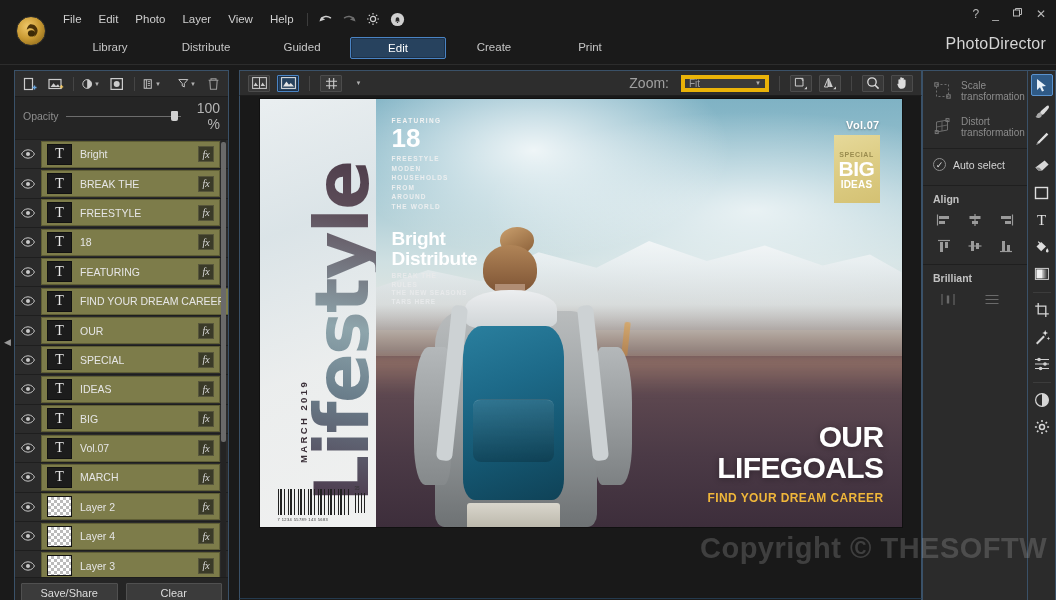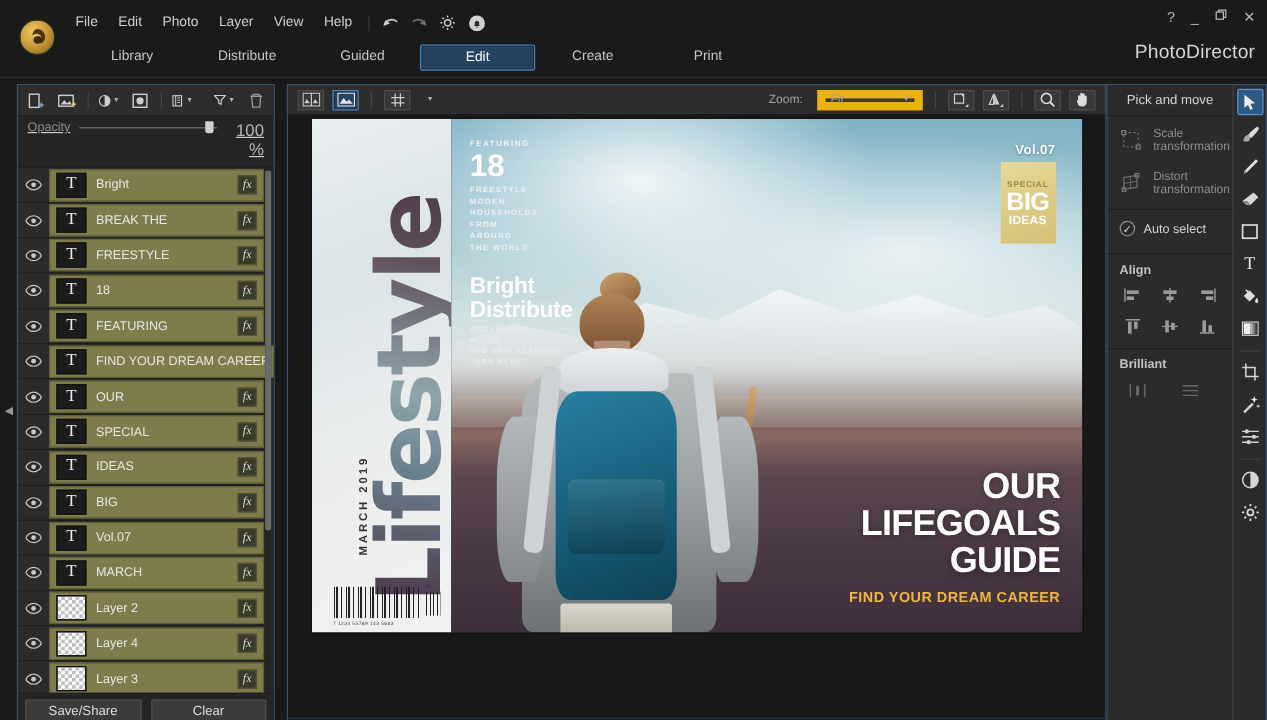--- a/index.html
+++ b/index.html
@@ -72,21 +72,21 @@
 
   .blendrow {
     padding:7px 8px 2px 8px; display:flex; align-items:center; gap:6px;
   }
   .blendrow .lbl { color:#8e8e8e; font-size:10.5px; }
   .blendsel {
     flex:1; height:17px; background:#3a3a3a; border:1px solid #454545;
     display:flex; align-items:center; justify-content:space-between;
     padding:0 5px; color:#c8c8c8; font-size:10.5px; cursor:pointer;
   }
-  .opacityrow { padding:3px 8px 7px 8px; display:flex; align-items:flex-start; gap:7px;text-decoration:underline; }
+  .opacityrow { padding:3px 8px 7px 8px; display:flex; align-items:center; gap:7px; }
   .opacityrow .lbl { color:#8e8e8e; font-size:10.5px; }
   .slider { flex:1; position:relative; height:12px; display:flex; align-items:center; cursor:pointer; }
   .slider .track { height:1px; background:#6d6d6d; width:100%; }
   .slider .knob {
     position:absolute; right:3px; top:1px; width:7px; height:10px;
     background:#d0d0d0; border-radius:1px 1px 2px 2px;
   }
   .opacityrow .val { color:#b5b5b5; font-size:14px; width:32px; text-align:right; }
 
   .layerlist {
@@ -150,23 +150,23 @@
     display:flex; align-items:center; padding:0 8px; gap:7px;
   }
   .ctool {
     width:22px; height:17px; border:1px solid #4c4c4c; background:#383838;
     display:flex; align-items:center; justify-content:center; cursor:pointer; border-radius:1px;
   }
   .ctool.active { border-color:#4a84c4; background:#27425e; box-shadow:inset 0 0 0 1px #1d3047; }
   .ctool.plain { border:none; background:none; width:18px; }
   .csep { width:1px; height:15px; background:#454545; margin:0 3px; }
   .cspacer { flex:1; }
-  .zoomlbl { color:#a0a0a0; font-size:10px; margin-right:5px; }
+  .zoomlbl { color:#a0a0a0; font-size:14px; margin-right:5px; }
   .zoomsel {
-    width:88px; height:17px; background:#3a3a3a; border:7px solid #eab308;
+    width:88px; height:17px; background:#3a3a3a; border:4px solid #eab308;
     display:flex; align-items:center; justify-content:space-between;
     padding:0 4px; color:#9f9f9f; font-size:10px; cursor:pointer;
   }
 
   .canvaswrap {
     flex:1; background:#191919; border-left:1px solid #3a5168; border-right:1px solid #3a5168;
     position:relative; display:flex; align-items:flex-start; justify-content:center;
     overflow:hidden;
   }
   .hscroll-area {
@@ -824,35 +824,33 @@
             <div class="vol">Vol.07</div>
             <div class="badge">
               <div class="b1">SPECIAL</div>
               <div class="b2">BIG</div>
               <div class="b3">IDEAS</div>
             </div>
 
             <div class="headline">
               <div>OUR</div>
               <div>LIFEGOALS</div>
-              <div>GUIDE</div>
             </div>
             <div class="kicker">FIND YOUR DREAM CAREER</div>
           </div>
         </div>
       </div>
 
       <div class="hscroll-area">
         
       </div>
     </div>
 
     <div class="rightwrap">
       <div class="rightpanel">
-        <div class="rp-title">Pick and move</div>
 
         <div class="rp-row">
           <span class="ico">
             <svg width="18" height="18" viewBox="0 0 18 18">
                 <rect x="2.5" y="2.5" width="12" height="12" fill="none" stroke="#6e6e6e" stroke-width="1" stroke-dasharray="2 2"></rect>
                 <rect x=".8" y=".8" width="3.4" height="3.4" fill="none" stroke="#7d7d7d" stroke-width="1"></rect>
                 <rect x="12.8" y="12.8" width="3.4" height="3.4" fill="none" stroke="#7d7d7d" stroke-width="1"></rect>
               </svg>
           </span>
           <span class="txt">
@@ -1039,13 +1037,14 @@
                 <circle cx="8" cy="8" r="2.5"></circle>
                 <path d="M8 .9v2M8 13.1v2M.9 8h2M13.1 8h2M3 3l1.4 1.4M11.6 11.6L13 13M13 3l-1.4 1.4M4.4 11.6L3 13"></path>
               </g>
             </svg>
         </div>
       </div>
     </div>
 
   </div>
 
+  <div class="watermark">Copyright © THESOFTW</div>
 </div>
 
 </body></html>

